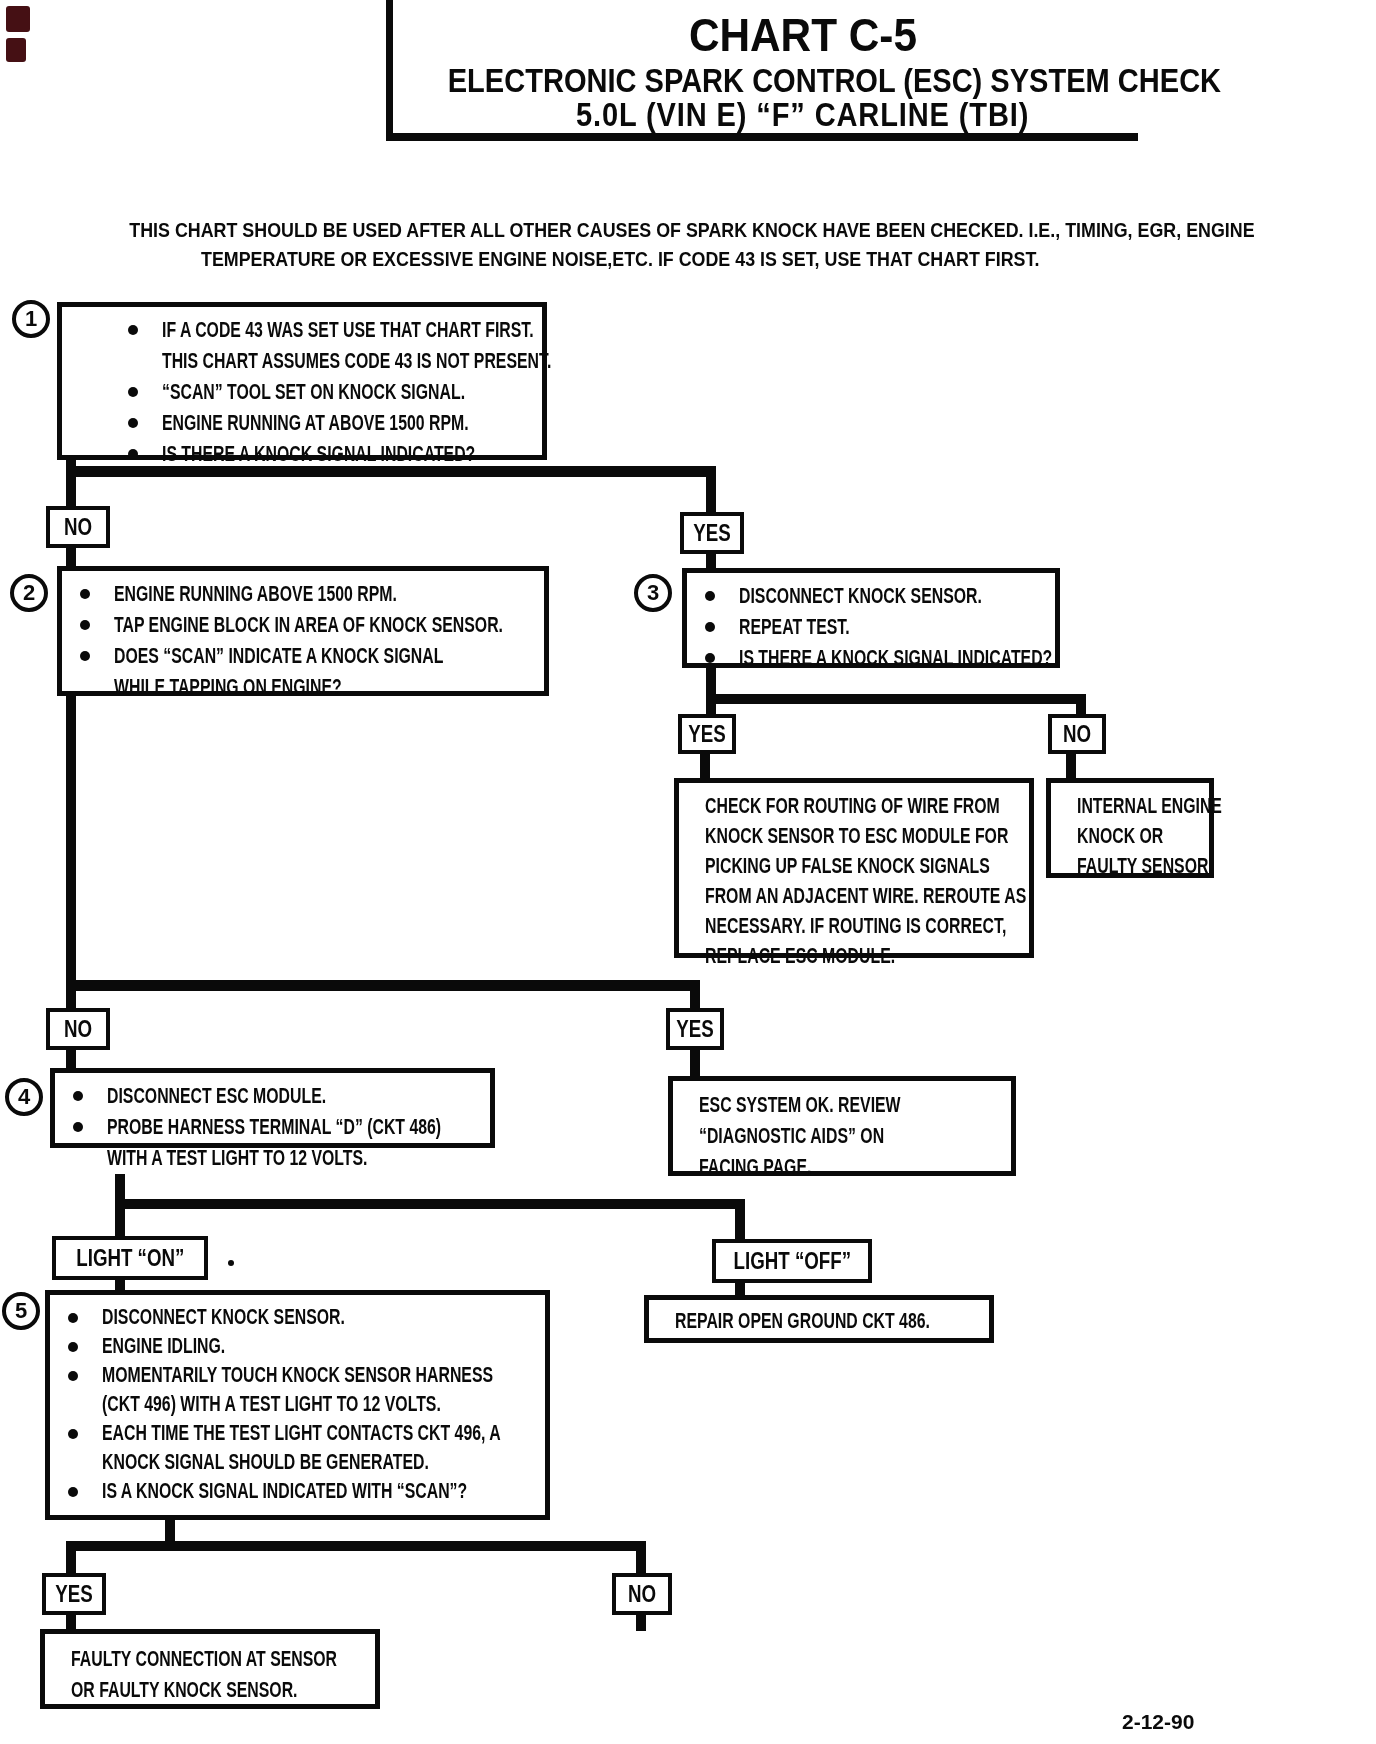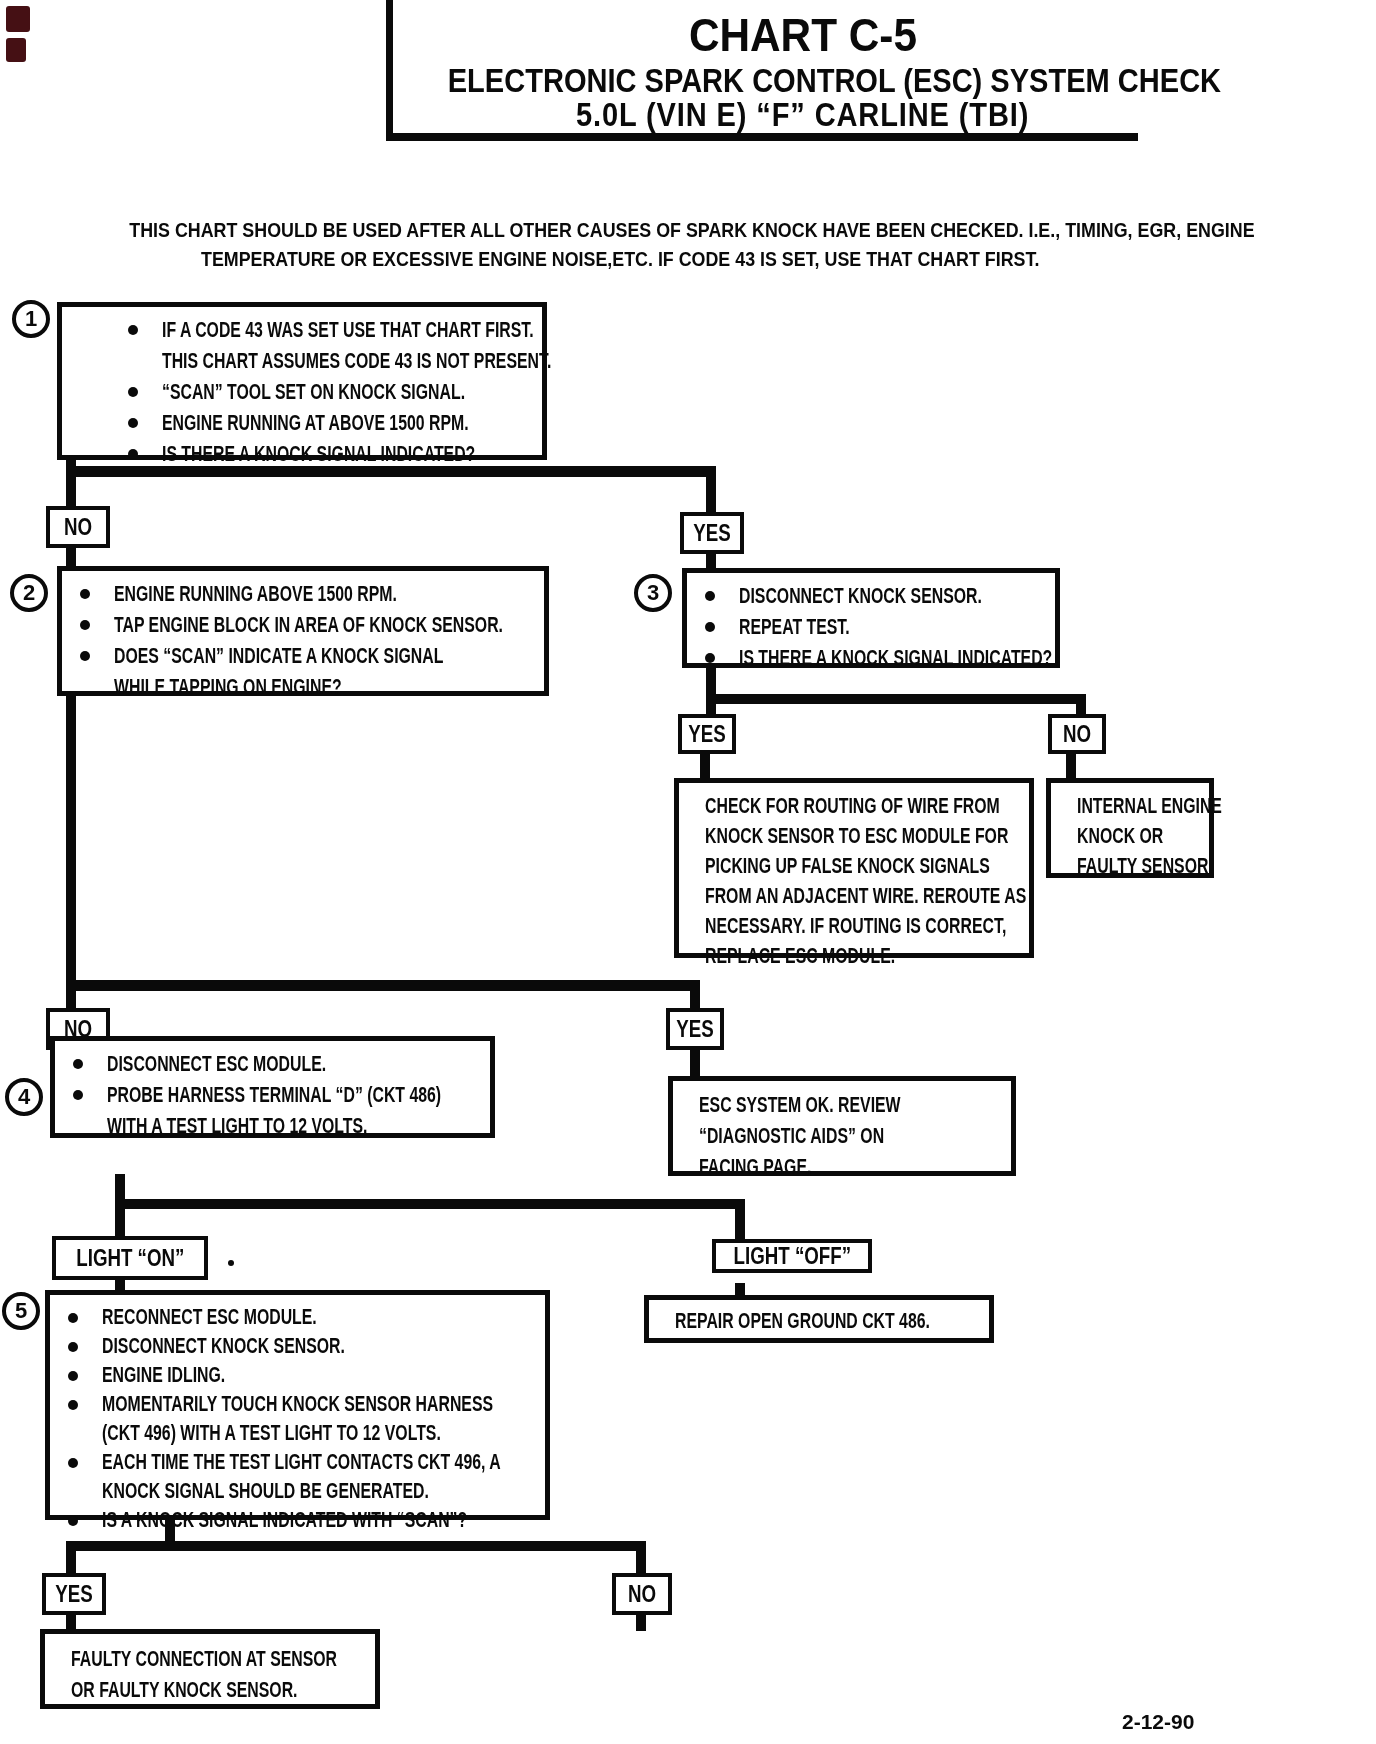--- a/index.html
+++ b/index.html
@@ -150,52 +150,51 @@
   <div class="label-box" style="left:666px;top:1008px;width:58px;height:42px;">
       <span class="txt">YES</span>
     </div>
 
   <div class="conn" style="left:66px;top:1050px;width:10px;height:22px;"></div>
   <div class="conn" style="left:690px;top:1050px;width:10px;height:26px;"></div>
 
   <div class="circle" style="left:5px;top:1078px;">
       <span>4</span>
     </div>
-  <div class="node step" style="left:50px;top:1036px;width:445px;height:102px;">
+  <div class="node step" style="left:50px;top:1068px;width:445px;height:80px;">
       <div class="tline bullet"><span class="txt">DISCONNECT ESC MODULE.</span></div>
       <div class="tline bullet"><span class="txt">PROBE HARNESS TERMINAL “D” (CKT 486)</span></div>
       <div class="tline"><span class="txt">WITH A TEST LIGHT TO 12 VOLTS.</span></div>
     </div>
   <div class="node result" style="left:668px;top:1076px;width:348px;height:100px;">
       <div class="tline"><span class="txt">ESC SYSTEM OK.  REVIEW</span></div>
       <div class="tline"><span class="txt">“DIAGNOSTIC AIDS” ON</span></div>
       <div class="tline"><span class="txt">FACING PAGE.</span></div>
     </div>
 
   <div class="conn" style="left:115px;top:1174px;width:10px;height:28px;"></div>
   <div class="conn" style="left:115px;top:1199px;width:630px;height:10px;"></div>
   <div class="conn" style="left:115px;top:1209px;width:10px;height:27px;"></div>
   <div class="conn" style="left:735px;top:1199px;width:10px;height:40px;"></div>
 
   <div class="label-box" style="left:52px;top:1236px;width:156px;height:44px;">
       <span class="txt">LIGHT “ON”</span>
     </div>
-  <div class="label-box" style="left:712px;top:1239px;width:160px;height:34px;">
+  <div class="label-box" style="left:712px;top:1239px;width:160px;height:44px;">
       <span class="txt">LIGHT “OFF”</span>
     </div>
   <div class="stray-dot" style="left:228px;top:1260px;width:6px;height:6px;"></div>
 
   <div class="conn" style="left:115px;top:1280px;width:10px;height:10px;"></div>
   <div class="conn" style="left:735px;top:1283px;width:10px;height:12px;"></div>
 
   <div class="circle" style="left:2px;top:1292px;">
       <span>5</span>
     </div>
   <div class="node step tight" style="left:45px;top:1290px;width:505px;height:230px;">
-      <div class="tline bullet"><span class="txt">RECONNECT ESC MODULE.</span></div>
       <div class="tline bullet"><span class="txt">DISCONNECT KNOCK SENSOR.</span></div>
       <div class="tline bullet"><span class="txt">ENGINE IDLING.</span></div>
       <div class="tline bullet"><span class="txt">MOMENTARILY TOUCH KNOCK SENSOR HARNESS</span></div>
       <div class="tline"><span class="txt">(CKT 496) WITH A TEST LIGHT TO 12 VOLTS.</span></div>
       <div class="tline bullet"><span class="txt">EACH TIME THE TEST LIGHT CONTACTS CKT 496, A</span></div>
       <div class="tline"><span class="txt">KNOCK SIGNAL SHOULD BE GENERATED.</span></div>
       <div class="tline bullet"><span class="txt">IS A KNOCK SIGNAL INDICATED WITH “SCAN”?</span></div>
     </div>
   <div class="node result" style="left:644px;top:1295px;width:350px;height:48px;padding-top:6px;">
       <div class="tline"><span class="txt">REPAIR OPEN GROUND CKT 486.</span></div>

